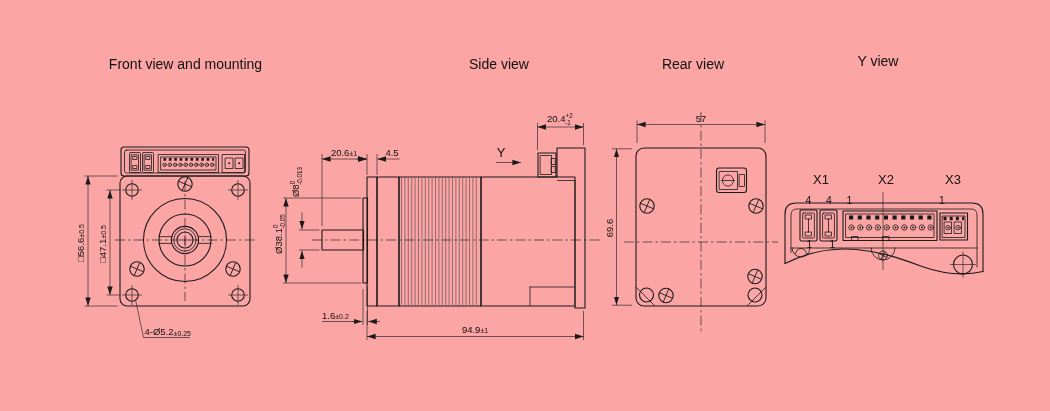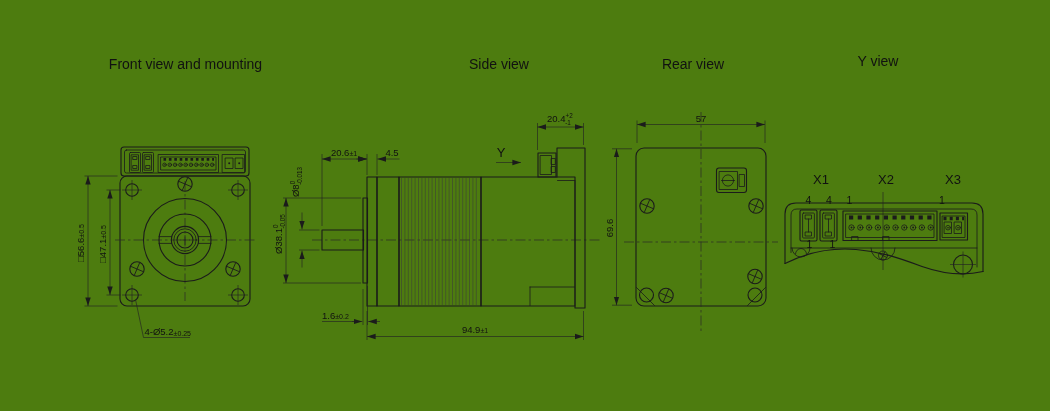--- a/index.html
+++ b/index.html
@@ -1,16 +1,16 @@
 <!DOCTYPE html>
 <html><head>
 <meta charset="utf-8">
 <style>
   html,body{margin:0;padding:0;background:#ffffff;}
-  .stage{position:relative;width:1050px;height:411px;background:#4d7c0f;overflow:hidden;
+  .stage{position:relative;width:1050px;height:411px;background:#fca5a5;overflow:hidden;
          font-family:"Liberation Sans","DejaVu Sans",sans-serif;}
   svg{display:block}
   
   .ln{fill:none;stroke:#1b1b1b;stroke-width:1.1;stroke-linecap:round;stroke-linejoin:round}
   .ln2{fill:none;stroke:#1b1b1b;stroke-width:0.8;stroke-linecap:round;stroke-linejoin:round}
   .dim{fill:none;stroke:#222;stroke-width:0.65;stroke-linecap:butt}
   .cl{fill:none;stroke:#2a2a2a;stroke-width:0.7;stroke-dasharray:10 3 2.5 3}
   .rib{fill:none;stroke:#3a3a3a;stroke-width:0.55}
   .fil{fill:#1b1b1b;stroke:none}
   .cast{fill:none;stroke:#1b1b1b}

